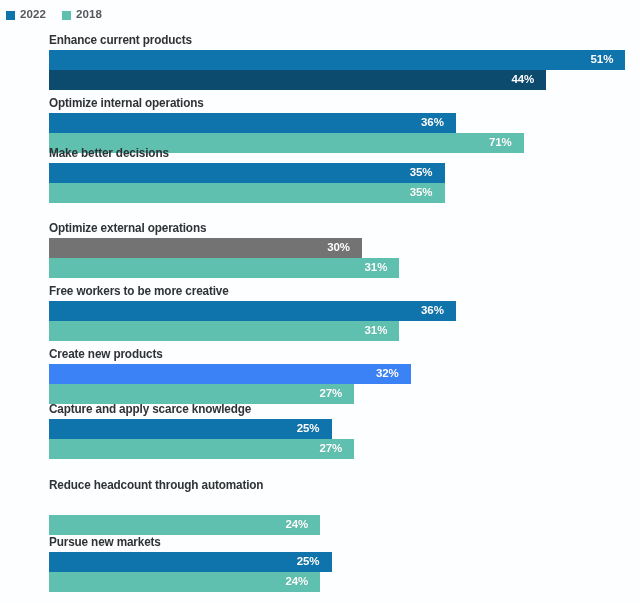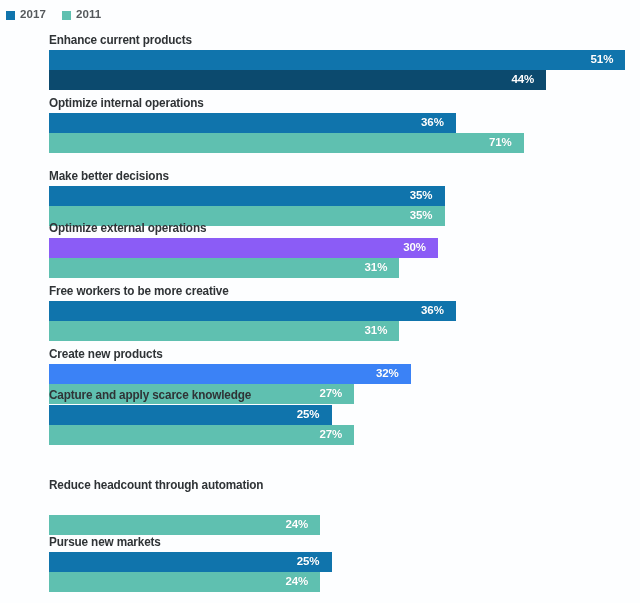--- a/index.html
+++ b/index.html
@@ -124,25 +124,25 @@
   }
 </style>
 </head>
 <body>
 
 <div id="chart-root">
 
   <div id="legend">
       <div class="legend-item">
         <span class="legend-swatch" style="background: rgb(16, 116, 172);"></span>
-        <span class="legend-label">2017</span>
+        <span class="legend-label">2022</span>
       </div>
       <div class="legend-item">
         <span class="legend-swatch" style="background: rgb(95, 192, 176);"></span>
-        <span class="legend-label">2011</span>
+        <span class="legend-label">2018</span>
       </div>
     </div>
 
   <div id="plot">
       <div class="bar-group" style="top: 3px;">
         <div class="cat-label">Enhance current products</div>
         <div class="bars">
           <div class="bar-row s2017">
             <div class="bar" style="background: rgb(16, 116, 172); width: 576.3px;">
               <span class="bar-value">51%</span>
@@ -163,40 +163,40 @@
               <span class="bar-value">36%</span>
             </div>
           </div>
           <div class="bar-row s2018">
             <div class="bar" style="background: rgb(95, 192, 176); width: 474.6px;">
               <span class="bar-value">71%</span>
             </div>
           </div>
         </div>
       </div>
-      <div class="bar-group" style="top: 139px;">
+      <div class="bar-group" style="top: 116px;">
         <div class="cat-label">Make better decisions</div>
         <div class="bars">
           <div class="bar-row s2017">
             <div class="bar" style="background: rgb(16, 116, 172); width: 395.5px;">
               <span class="bar-value">35%</span>
             </div>
           </div>
           <div class="bar-row s2018">
             <div class="bar" style="background: rgb(95, 192, 176); width: 395.5px;">
               <span class="bar-value">35%</span>
             </div>
           </div>
         </div>
       </div>
       <div class="bar-group" style="top: 191.1px;">
         <div class="cat-label">Optimize external operations</div>
         <div class="bars">
           <div class="bar-row s2017">
-            <div class="bar" style="background: #8b5cf6; width: 389px;">
+            <div class="bar" style="background: #737373; width: 313px;">
               <span class="bar-value">30%</span>
             </div>
           </div>
           <div class="bar-row s2018">
             <div class="bar" style="background: rgb(95, 192, 176); width: 350.3px;">
               <span class="bar-value">31%</span>
             </div>
           </div>
         </div>
       </div>
@@ -223,21 +223,21 @@
               <span class="bar-value">32%</span>
             </div>
           </div>
           <div class="bar-row s2018">
             <div class="bar" style="background: rgb(95, 192, 176); width: 305.1px;">
               <span class="bar-value">27%</span>
             </div>
           </div>
         </div>
       </div>
-      <div class="bar-group" style="top: 358px;">
+      <div class="bar-group" style="top: 372px;">
         <div class="cat-label">Capture and apply scarce knowledge</div>
         <div class="bars">
           <div class="bar-row s2017">
             <div class="bar" style="background: rgb(16, 116, 172); width: 282.5px;">
               <span class="bar-value">25%</span>
             </div>
           </div>
           <div class="bar-row s2018">
             <div class="bar" style="background: rgb(95, 192, 176); width: 305.1px;">
               <span class="bar-value">27%</span>

